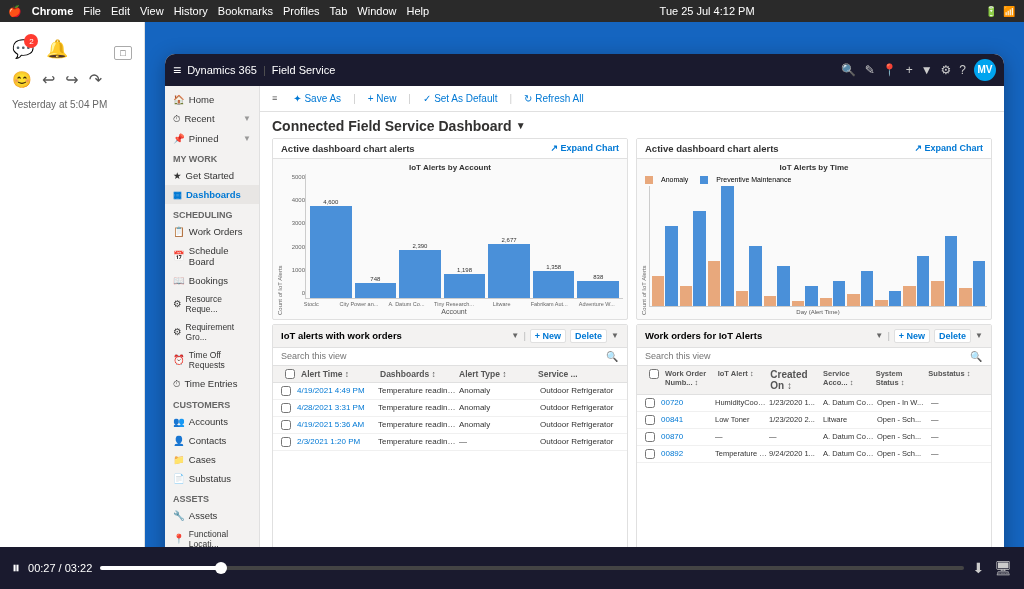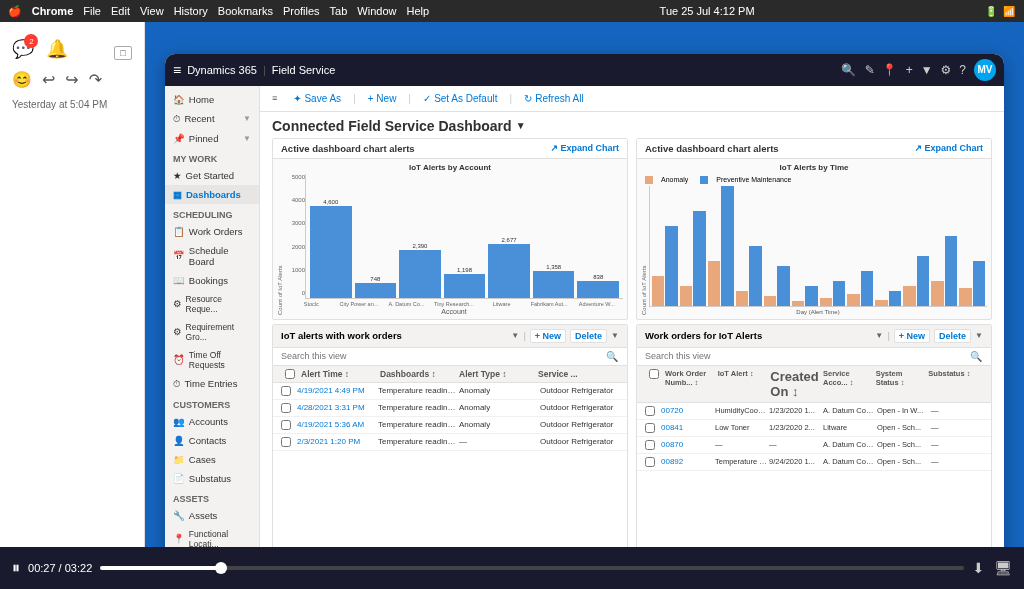--- a/index.html
+++ b/index.html
@@ -830,21 +830,21 @@
               </div>
             </div>
             <div class="d365-table-search">
               <input type="text" placeholder="Search this view" style="font-size: 9px; border: none; outline: none; flex: 1 1 0%;">
               <span style="font-size:10px;color:#666">🔍</span>
             </div>
             <div class="d365-table-cols">
               <input type="checkbox" style="width: 10px; height: 10px; margin-right: 4px; flex-shrink: 0;">
               <span class="d365-table-col" style="font-size:7.5px">Work Order Numb... ↕</span>
               <span class="d365-table-col" style="font-size:7.5px">IoT Alert ↕</span>
-              <span class="d365-table-col" style="font-size:13px">Created On ↕</span>
+              <span class="d365-table-col" style="font-size:10px">Created On ↕</span>
               <span class="d365-table-col" style="font-size:7.5px">Service Acco... ↕</span>
               <span class="d365-table-col" style="font-size:7.5px">System Status ↕</span>
               <span class="d365-table-col" style="font-size:7.5px">Substatus ↕</span>
             </div>
             <div class="d365-table-body">
               <div class="d365-table-row">
                 <input type="checkbox" class="row-checkbox" style="">
                 <span class="d365-table-cell blue">00720</span>
                 <span class="d365-table-cell" style="font-size:7.5px">HumidityCoolect...</span>
                 <span class="d365-table-cell" style="font-size:7.5px">1/23/2020 1...</span>

